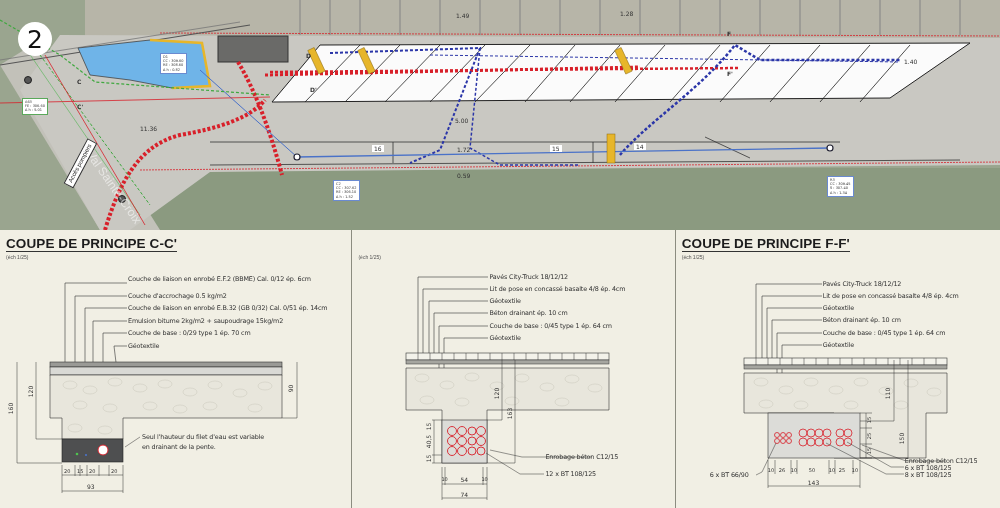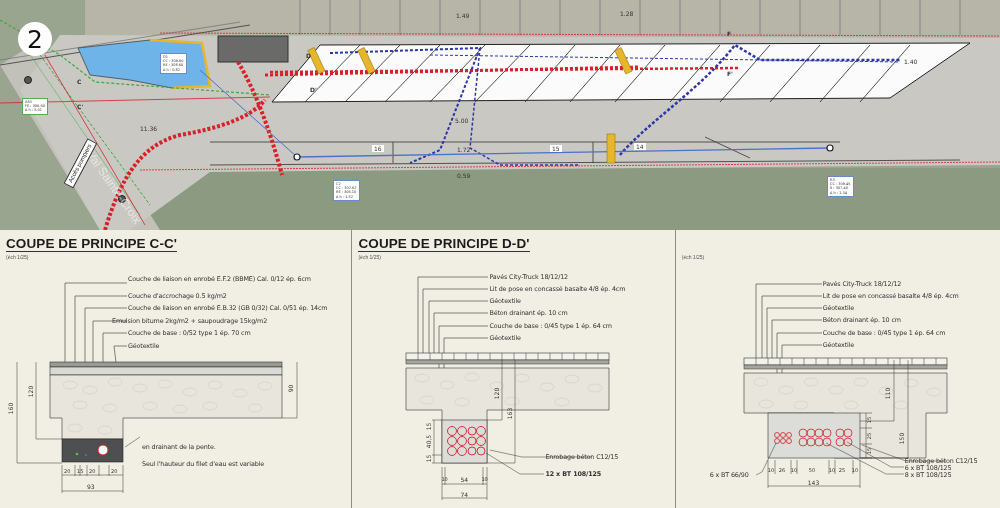--- a/index.html
+++ b/index.html
@@ -233,37 +233,36 @@
           <line x1="80" y1="235" x2="80" y2="246"></line>
         <line x1="87" y1="235" x2="87" y2="246"></line>
           <line x1="99" y1="235" x2="99" y2="246"></line>
         <line x1="109" y1="235" x2="109" y2="246"></line>
         <line x1="125" y1="217" x2="140" y2="207"></line>
       </g>
     </svg>
     <div class="lbl" style="left:128px;top:45px;">Couche de liaison en enrobé E.F.2 (BBME) Cal. 0/12 ép. 6cm</div>
     <div class="lbl" style="left:128px;top:62px;">Couche d'accrochage 0.5 kg/m2</div>
     <div class="lbl" style="left:128px;top:74px;">Couche de liaison en enrobé E.B.32 (GB 0/32) Cal. 0/51 ép. 14cm</div>
-    <div class="lbl" style="left:112px;top:87px;">Emulsion bitume 2kg/m2 + saupoudrage 15kg/m2</div>
-    <div class="lbl" style="left:128px;top:99px;">Couche de base : 0/52 type 1 ép. 70 cm</div>
+    <div class="lbl" style="left:128px;top:87px;">Emulsion bitume 2kg/m2 + saupoudrage 15kg/m2</div>
+    <div class="lbl" style="left:128px;top:99px;">Couche de base : 0/29 type 1 ép. 70 cm</div>
     <div class="lbl" style="left:128px;top:112px;">Géotextile</div>
-    <div class="lbl" style="left:142px;top:203px;margin-top:27px;">Seul l'hauteur du filet d'eau est variable</div>
+    <div class="lbl" style="left:142px;top:203px;">Seul l'hauteur du filet d'eau est variable</div>
     <div class="lbl" style="left:142px;top:213px;">en drainant de la pente.</div>
     <div class="vdim" style="left:5px;top:175px;">160</div>
     <div class="vdim" style="left:25px;top:158px;">120</div>
     <div class="vdim" style="left:287px;top:155px;">90</div>
     <div class="dim" style="left:64px;top:238px;font-size:5px;">20</div>
     <div class="dim" style="left:77px;top:238px;font-size:5px;">15</div>
     <div class="dim" style="left:89px;top:238px;font-size:5px;">20</div>
     <div class="dim" style="left:111px;top:238px;font-size:5px;">20</div>
     <div class="dim" style="left:87px;top:253px;">93</div>
   </div>
 
   <div class="panel p2">
-    <div class="title">COUPE DE PRINCIPE D-D'</div>
     <div class="scale">(éch 1/25)</div>
     <svg class="psvg" width="333" height="278">
       <g stroke="#333" stroke-width="0.6" fill="none">
         <polyline points="136,47 66,47 66,128"></polyline>
         <polyline points="136,59 71,59 71,129"></polyline>
         <polyline points="136,71 77,71 77,130"></polyline>
         <polyline points="136,83 82,83 82,131"></polyline>
         <polyline points="136,96 87,96 87,153"></polyline>
         <polyline points="136,108 92,108 92,175"></polyline>
       </g>
@@ -337,33 +336,34 @@
         <polyline points="134,223 168,244 192,244"></polyline>
       </g>
     </svg>
     <div class="lbl" style="left:137px;top:43px;">Pavés City-Truck 18/12/12</div>
     <div class="lbl" style="left:137px;top:55px;">Lit de pose en concassé basalte 4/8 ép. 4cm</div>
     <div class="lbl" style="left:137px;top:67px;">Géotextile</div>
     <div class="lbl" style="left:137px;top:79px;">Béton drainant  ép. 10 cm</div>
     <div class="lbl" style="left:137px;top:92px;">Couche de base : 0/45 type 1 ép. 64 cm</div>
     <div class="lbl" style="left:137px;top:104px;">Géotextile</div>
     <div class="lbl" style="left:193px;top:223px;">Enrobage béton C12/15</div>
-    <div class="lbl" style="left:193px;top:240px;font-weight:bold;">12 x BT 108/125</div>
+    <div class="lbl" style="left:193px;top:240px;">12 x BT 108/125</div>
     <div class="vdim" style="left:139px;top:160px;">120</div>
     <div class="vdim" style="left:152px;top:180px;">163</div>
     <div class="vdim" style="left:73px;top:193px;">15</div>
     <div class="vdim" style="left:70px;top:208px;">40,5</div>
     <div class="vdim" style="left:73px;top:225px;">15</div>
     <div class="dim" style="left:89px;top:246px;font-size:5px;">10</div>
     <div class="dim" style="left:108px;top:246px;">54</div>
     <div class="dim" style="left:129px;top:246px;font-size:5px;">10</div>
     <div class="dim" style="left:108px;top:261px;">74</div>
   </div>
 
   <div class="panel p3">
+    <div class="title">COUPE DE PRINCIPE F-F'</div>
     <div class="scale">(éch 1/25)</div>
     <svg class="psvg" width="334" height="278">
       <g stroke="#333" stroke-width="0.6" fill="none">
         <polyline points="146,54 80,54 80,128"></polyline>
         <polyline points="146,66 86,66 86,129"></polyline>
         <polyline points="146,78 91,78 91,130"></polyline>
         <polyline points="146,90 96,90 96,133"></polyline>
         <polyline points="146,103 101,103 101,150"></polyline>
         <polyline points="146,115 106,115 106,180"></polyline>
       </g>

